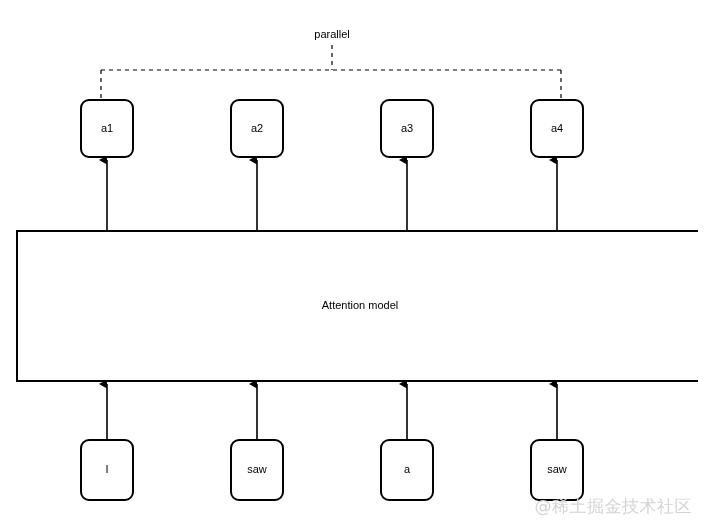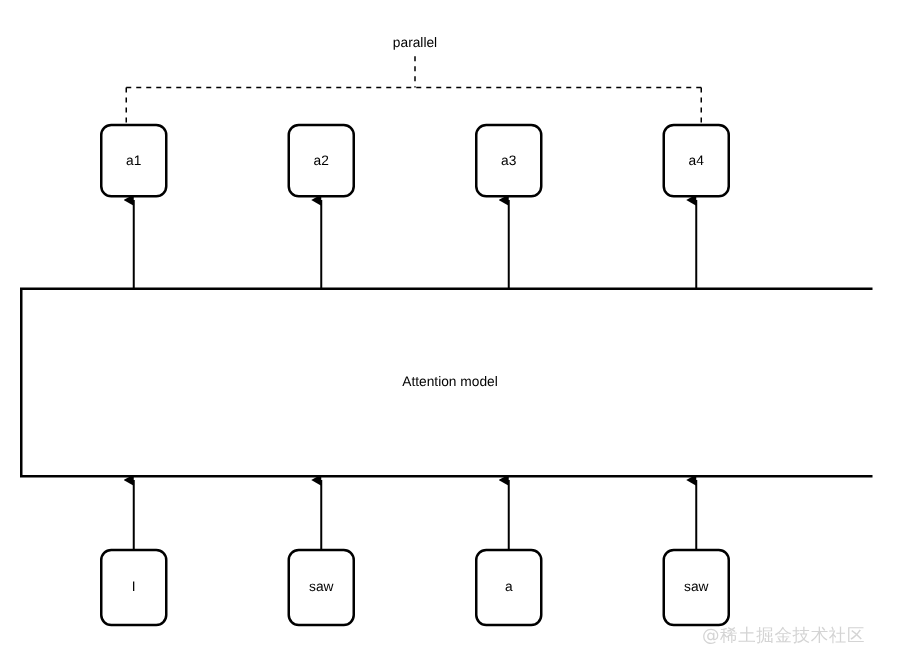--- a/index.html
+++ b/index.html
@@ -59,21 +59,21 @@
     stroke: #000000;
     stroke-width: 1.2;
     fill: none;
     stroke-dasharray: 4 4;
   }
   .watermark {
     position: absolute;
     right: 6px;
     bottom: 4px;
     font-family: "DejaVu Sans", sans-serif;
-    font-size: 14px;
+    font-size: 17px;
     color: #d4d4d4;
     letter-spacing: 0.5px;
     white-space: nowrap;
     user-select: none;
   }
 </style>
 </head>
 <body>
 
 <div id="canvas">

